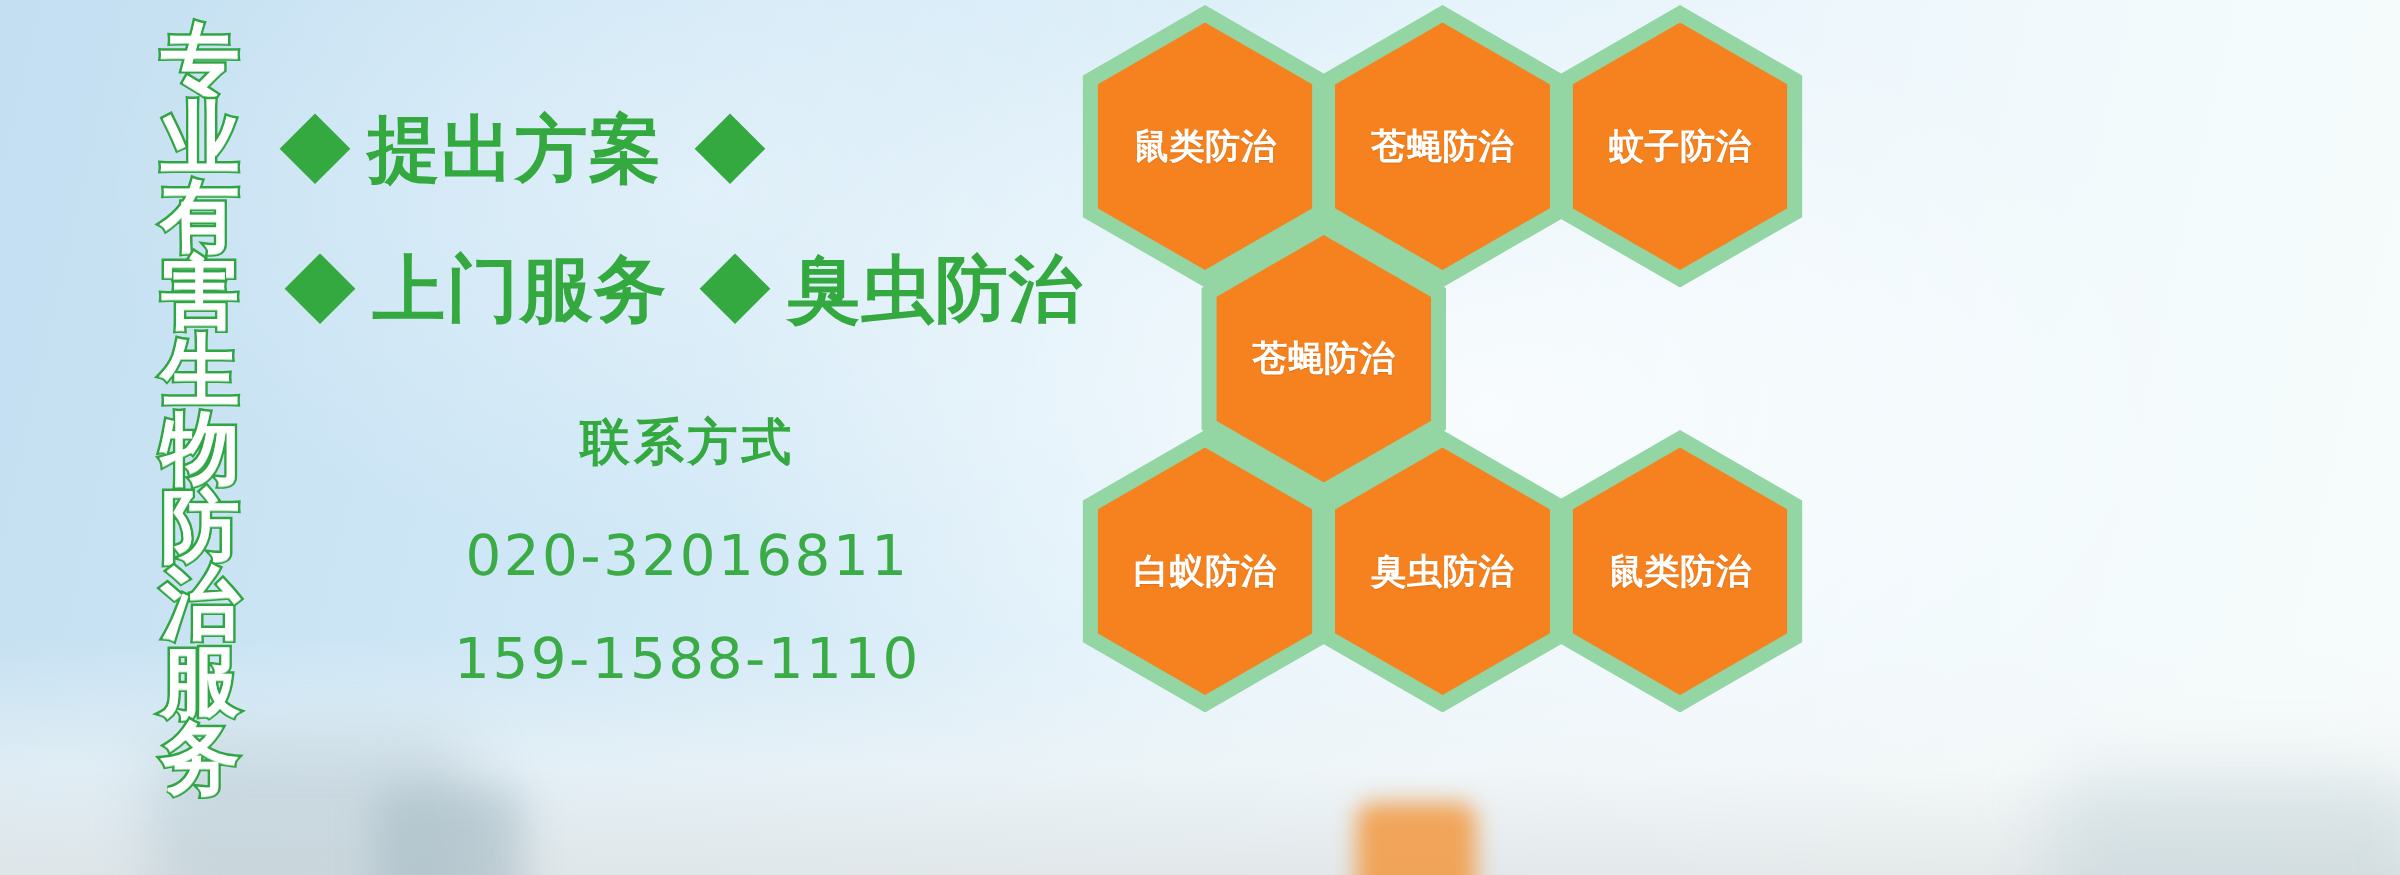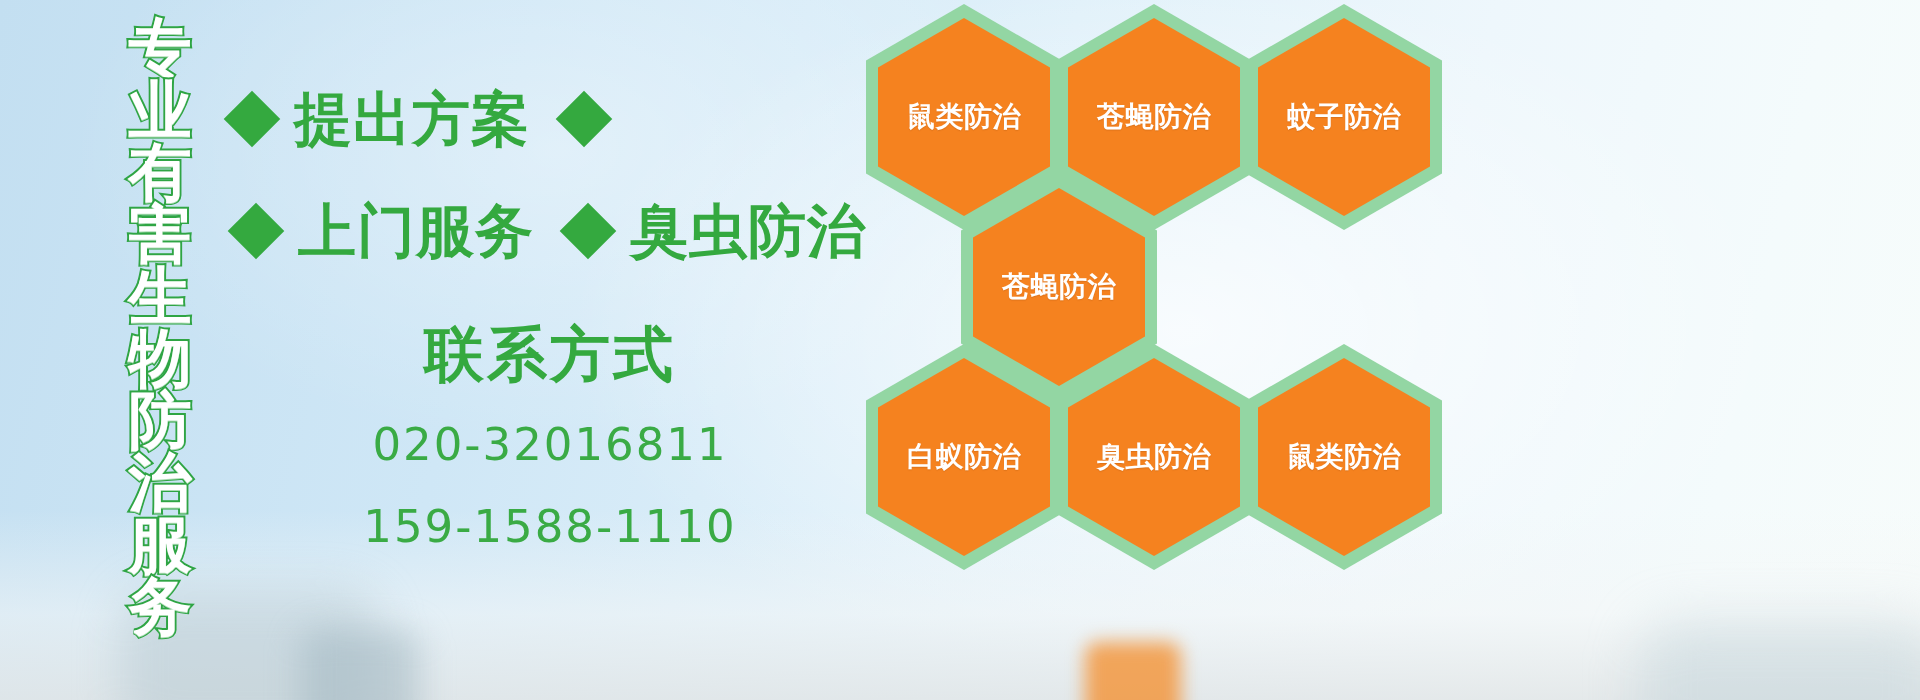--- a/index.html
+++ b/index.html
@@ -83,21 +83,21 @@
   }
   .feature-gap{ width:34px; }
 
   
   #contact-block{
     position:absolute; left:240px; top:318px; width:620px;
     text-align:center;
   }
   #contact-title{
     font-family:"DejaVu Sans","Liberation Sans",sans-serif;
-    font-size:60px; line-height:72px; font-weight:700; color:#34a93f;
+    font-size:40px; line-height:72px; font-weight:700; color:#34a93f;
     letter-spacing:3px;
   }
   .phone{
     font-family:"DejaVu Sans","Liberation Sans",sans-serif;
     font-size:45px; line-height:78px; font-weight:400; color:#3aab45;
     letter-spacing:2px;
   }
   #phone-1{ margin-top:16px; }
   #phone-2{ margin-top:4px; }
 

